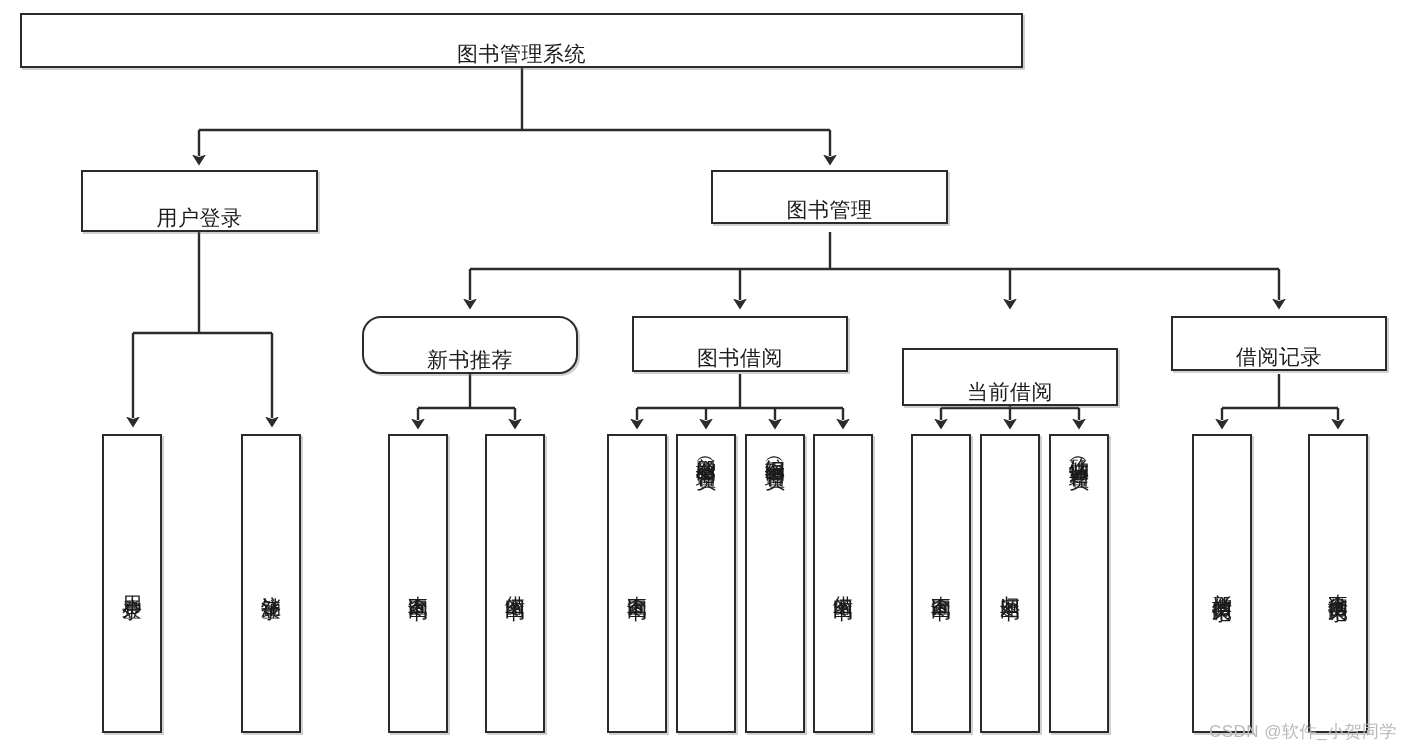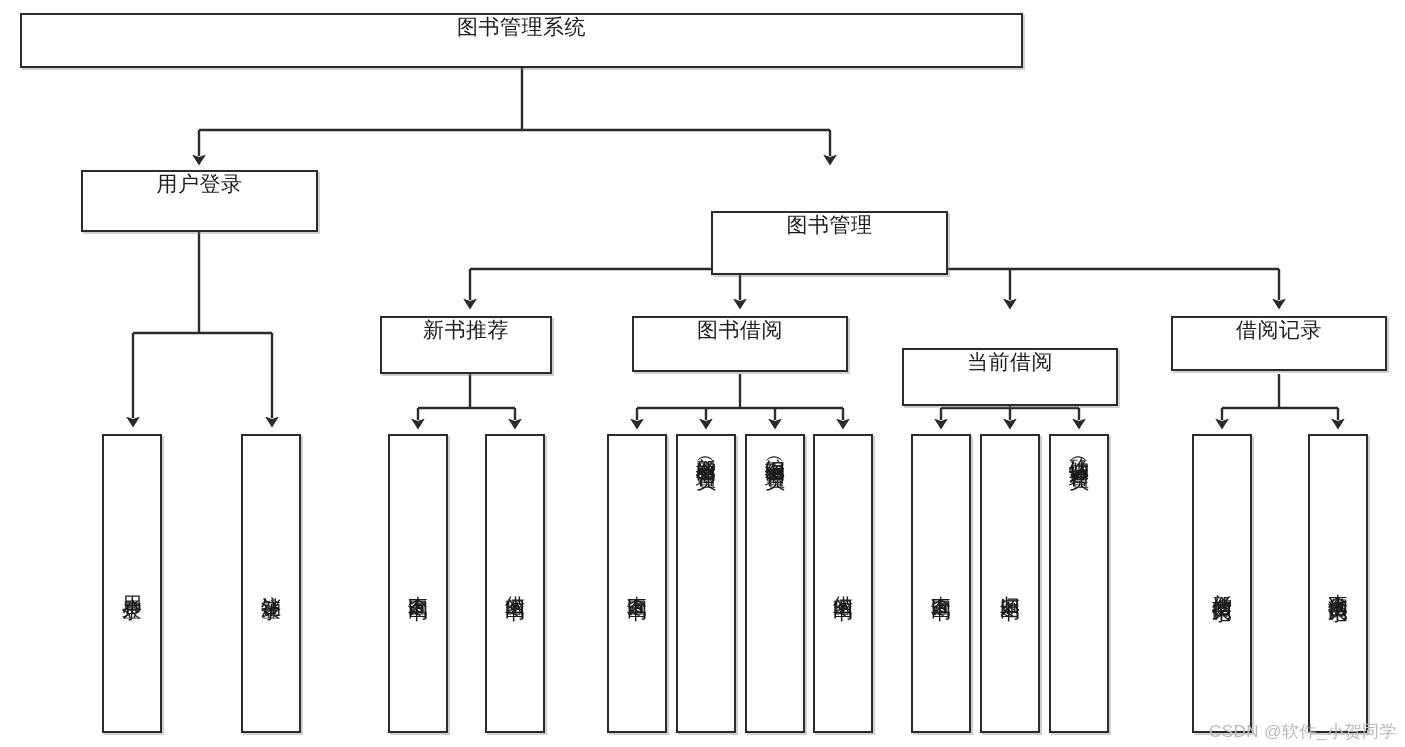--- a/index.html
+++ b/index.html
@@ -22,21 +22,21 @@
     height: 747px;
     pointer-events: none;
   }
   .node {
     position: absolute;
     box-sizing: border-box;
     background: #ffffff;
     border: 2px solid #2b2b2b;
     box-shadow: 2px 2px 0 rgba(120,120,120,0.35);
     display: flex;
-    align-items: flex-start;
+    align-items: flex-end;
     justify-content: center;
     color: #1b1b1b;
   }
   .node .label-h {
     font-size: 21px;
     line-height: 1.15;
     letter-spacing: 0.5px;
     white-space: nowrap;
   }
   .node.vert {
@@ -122,25 +122,25 @@
     </g>
   </svg>
 
   <div class="node" style="left:20px; top:13px; width:1003px; height:55px;">
     <span class="label-h">图书管理系统</span>
   </div>
 
   <div class="node" style="left:81px; top:170px; width:237px; height:62px;">
     <span class="label-h">用户登录</span>
   </div>
-  <div class="node" style="left:711px; top:170px; width:237px; height:64px;margin-top:41px;">
+  <div class="node" style="left:711px; top:170px; width:237px; height:54px;">
     <span class="label-h">图书管理</span>
   </div>
 
-  <div class="node" style="left:380px; top:316px; width:172px; height:58px;">
+  <div class="node" style="left:362px; top:316px; width:216px; height:58px;border-radius:19px;">
     <span class="label-h">新书推荐</span>
   </div>
   <div class="node" style="left:632px; top:316px; width:216px; height:56px;">
     <span class="label-h">图书借阅</span>
   </div>
   <div class="node" style="left:902px; top:316px; width:216px; height:58px;margin-top:32px;">
     <span class="label-h">当前借阅</span>
   </div>
   <div class="node" style="left:1171px; top:316px; width:216px; height:55px;">
     <span class="label-h">借阅记录</span>

